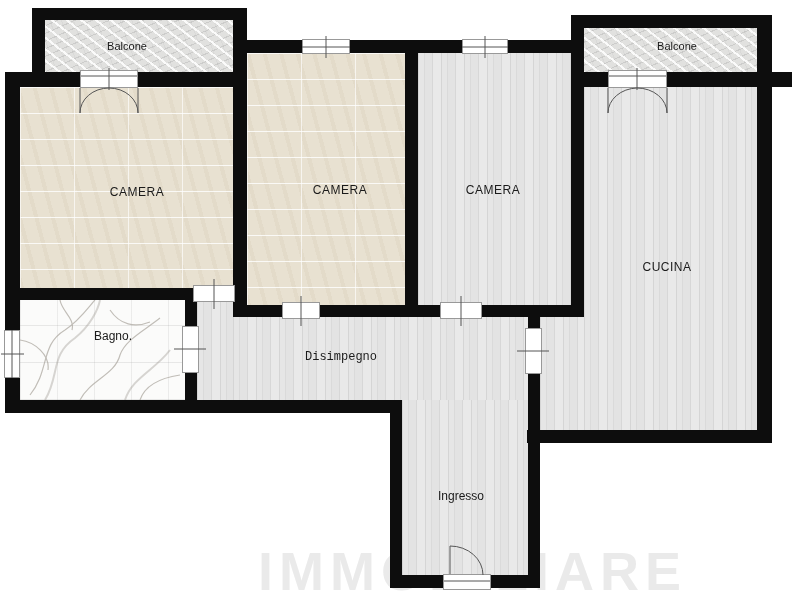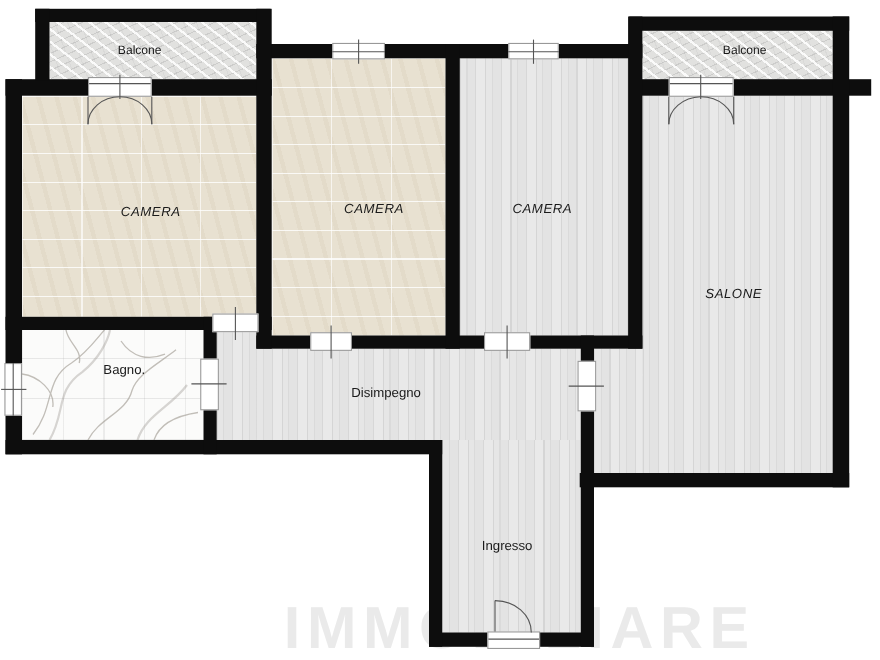--- a/index.html
+++ b/index.html
@@ -47,21 +47,21 @@
   .wall{position:absolute;background:#0d0d0d;z-index:3;}
   
   .open{position:absolute;background:#ffffff;border:1px solid #999;box-sizing:border-box;z-index:4;}
   
   #overlay{position:absolute;left:0;top:0;z-index:5;pointer-events:none;}
   
   .roomlabel{
     position:absolute;z-index:6;color:#1a1a1a;
     transform:translate(-50%,-50%);white-space:nowrap;
   }
-  .lab-caps{font-size:12px;letter-spacing:.5px;font-style:italic;}
+  .lab-caps{font-size:12px;letter-spacing:.5px;}
   .lab-mixed{font-size:12px;}
 </style>
 </head>
 <body>
 
 <div id="stage">
 
   <div id="watermark">IMMOBILIARE</div>
 
   <div class="floor floor-stone" style="left:45px;top:20px;width:188px;height:53px;"></div>
@@ -180,18 +180,18 @@
         <path d="M444,581 L490,581"></path>
       </g>
     </g>
   </svg>
 
   <div class="roomlabel lab-mixed" style="left:127px;top:46px;font-size:11px;">Balcone</div>
   <div class="roomlabel lab-mixed" style="left:677px;top:46px;font-size:11px;">Balcone</div>
   <div class="roomlabel lab-caps" style="left:137px;top:192px;">CAMERA</div>
   <div class="roomlabel lab-caps" style="left:340px;top:190px;">CAMERA</div>
   <div class="roomlabel lab-caps" style="left:493px;top:190px;">CAMERA</div>
-  <div class="roomlabel lab-caps" style="left:667px;top:267px;">SALONE</div>
+  <div class="roomlabel lab-caps" style="left:667px;top:267px;">CUCINA</div>
   <div class="roomlabel lab-mixed" style="left:113px;top:336px;">Bagno.</div>
-  <div class="roomlabel lab-mixed" style="left:351px;top:357px;">Disimpegno</div>
+  <div class="roomlabel lab-mixed" style="left:341px;top:357px;font-family:Liberation Mono, monospace;">Disimpegno</div>
   <div class="roomlabel lab-mixed" style="left:461px;top:496px;">Ingresso</div>
 
 </div>
 
 </body></html>

